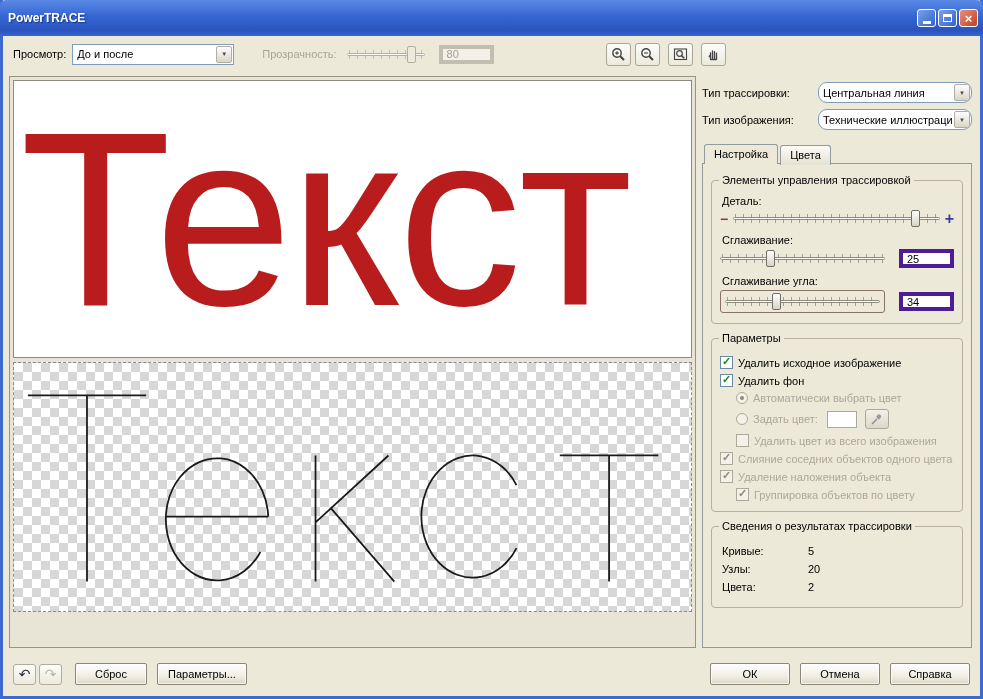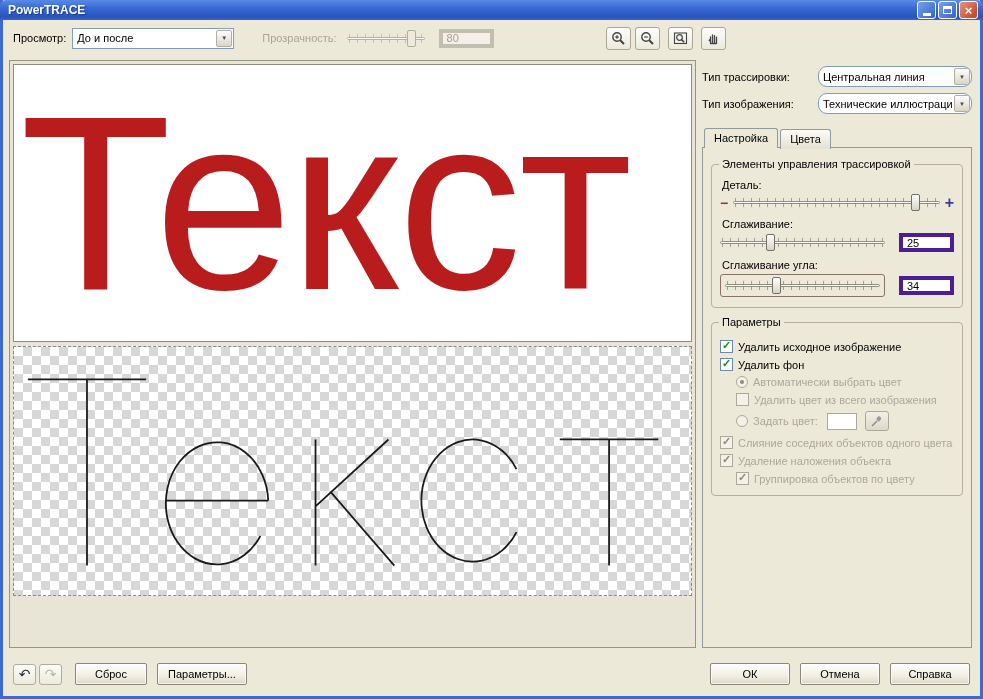--- a/index.html
+++ b/index.html
@@ -4,21 +4,21 @@
 <style>
   * { box-sizing: border-box; margin: 0; padding: 0; }
   html,body { width: 983px; height: 699px; }
   body { font-family: "Liberation Sans", sans-serif; font-size: 11px; color: #000; background:#555; }
 
   .window { width: 983px; height: 699px; background:#ece9d8;
     border-left:3px solid #3c6ad1; border-right:3px solid #3c6ad1; border-bottom:3px solid #3c6ad1;
     display:flex; flex-direction:column; position:relative; }
 
   
-  .titlebar { height:20px; flex:none; display:flex; align-items:center; padding:0 5px 0 8px;
+  .titlebar { height:36px; flex:none; display:flex; align-items:center; padding:0 5px 0 8px;
     background: linear-gradient(180deg,#5a8ae6 0%,#3566d2 45%,#2a53bd 85%,#3566d2 100%);
     border-radius:6px 6px 0 0; margin:-0px -3px 0 -3px; }
   .title-text { color:#fff; font-weight:bold; font-size:12px; text-shadow:1px 1px 1px #173a8e; }
   .win-controls { margin-left:auto; display:flex; gap:2px; }
   .wbtn { width:19px; height:18px; border:1px solid #fff; border-radius:3px;
     background:linear-gradient(135deg,#7ba2e7,#2f63cf); display:flex; align-items:center; justify-content:center; cursor:pointer; }
   .wbtn.close { background:linear-gradient(135deg,#e8927c,#c2401f); }
   .glyph-min { width:8px; height:3px; background:#fff; display:inline-block; margin-top:9px; }
   .glyph-restore { width:9px; height:8px; border:1px solid #fff; border-top-width:3px; display:inline-block; }
   .glyph-close { color:#fff; font-weight:bold; font-size:13px; line-height:1; }
@@ -305,38 +305,38 @@
               </span>
             <span class="opt-label">Удалить фон</span>
           </div>
 
           <div class="opt-row disabled indent1">
             <span class="radio selected"></span>
             <span class="opt-label">Автоматически выбрать цвет</span>
           </div>
 
           <div class="opt-row disabled indent1">
-            <span class="cb">
-                <span class="mark">✓</span>
-              </span>
-            <span class="opt-label">Удалить цвет из всего изображения</span>
-          </div>
-
-          <div class="opt-row disabled indent1">
             <span class="radio"></span>
             <span class="opt-label">Задать цвет:</span>
             <span class="color-swatch"></span>
             <span class="dropper-btn">
               <svg width="13" height="13" viewBox="0 0 13 13">
                   <path d="M2 11 L7 6" stroke="#8a8a8a" stroke-width="1.5" fill="none"></path>
                   <path d="M6.2 4.2 L8.8 6.8 L10.5 5 C11.4 4.1 11.4 2.9 10.5 2 C9.6 1.1 8.4 1.1 7.5 2 Z" fill="#9a9a9a"></path>
                 </svg>
             </span>
           </div>
 
+          <div class="opt-row disabled indent1">
+            <span class="cb">
+                <span class="mark">✓</span>
+              </span>
+            <span class="opt-label">Удалить цвет из всего изображения</span>
+          </div>
+
           <div class="opt-row disabled">
             <span class="cb checked">
                 <span class="mark">✓</span>
               </span>
             <span class="opt-label">Слияние соседних объектов одного цвета</span>
           </div>
 
           <div class="opt-row disabled">
             <span class="cb checked">
                 <span class="mark">✓</span>
@@ -345,20 +345,35 @@
           </div>
 
           <div class="opt-row disabled indent1" style="margin-bottom:2px;">
             <span class="cb checked">
                 <span class="mark">✓</span>
               </span>
             <span class="opt-label">Группировка объектов по цвету</span>
           </div>
         </div>
 
+        <div class="group" style="margin-top:14px;">
+          <span class="group-title">Сведения о результатах трассировки</span>
+          <div class="res-row">
+            <span class="res-label">Кривые:</span>
+            <span class="res-val">5</span>
+          </div>
+          <div class="res-row">
+            <span class="res-label">Узлы:</span>
+            <span class="res-val">20</span>
+          </div>
+          <div class="res-row">
+            <span class="res-label">Цвета:</span>
+            <span class="res-val">2</span>
+          </div>
+        </div>
 
       </div>
     </div>
   </div>
 
   <div class="footer">
     <div class="icon-btn">
         <span>↶</span>
       </div>
     <div class="icon-btn disabled">

